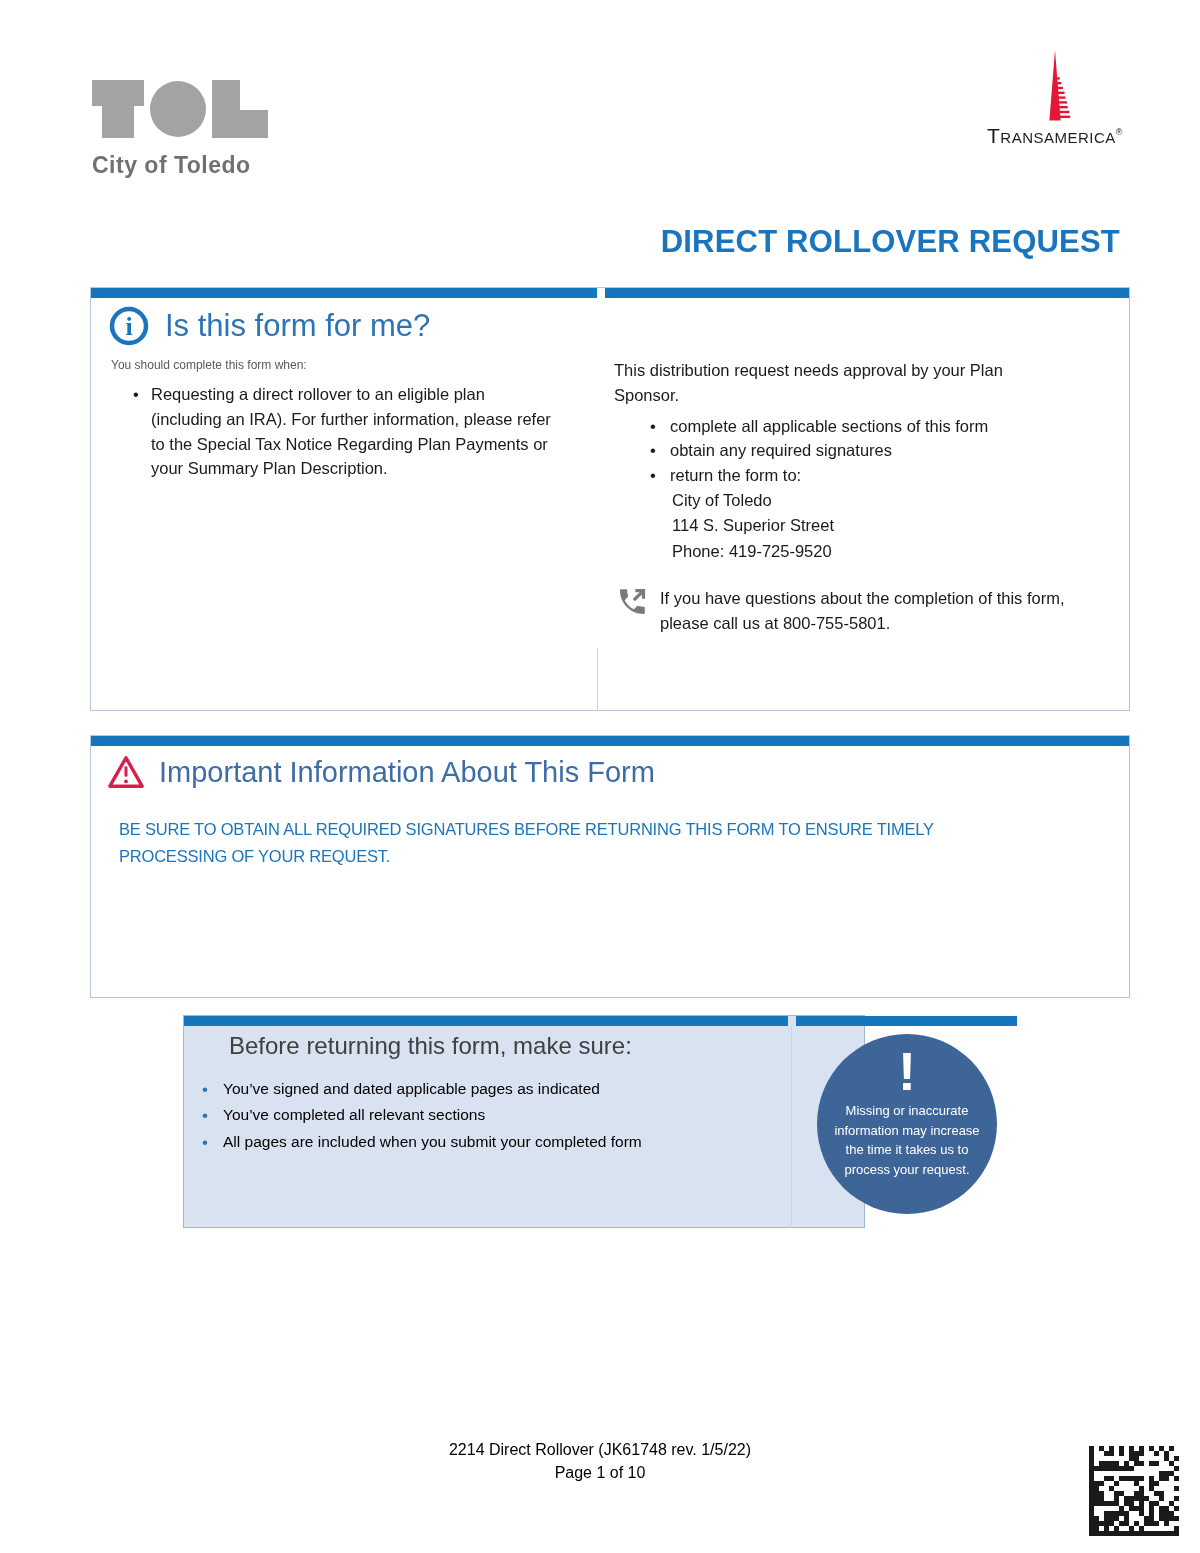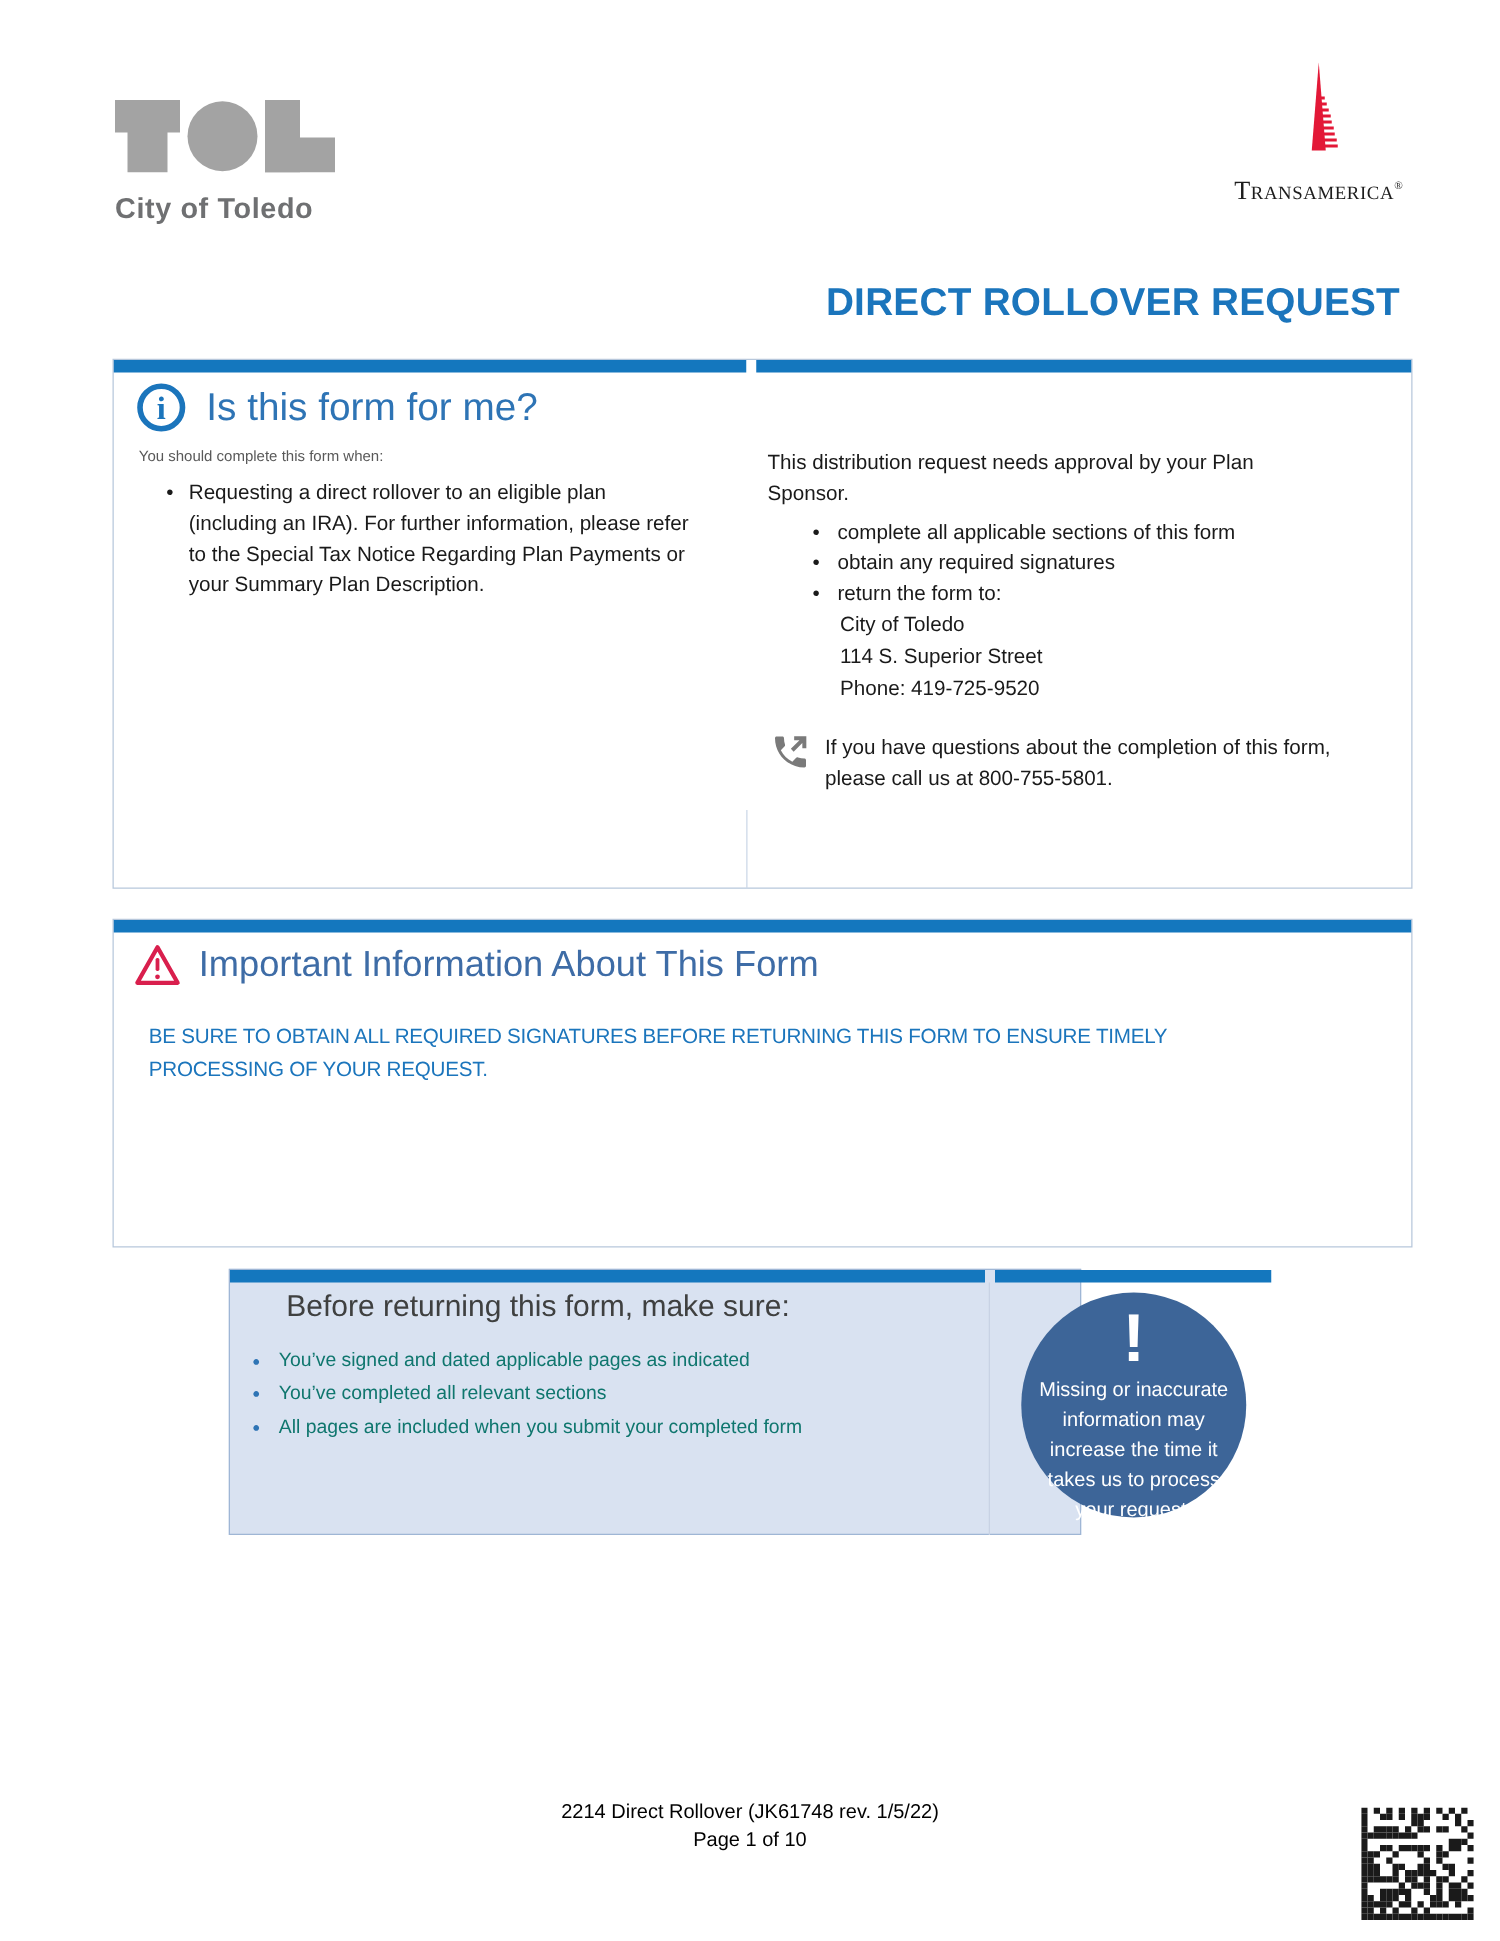--- a/index.html
+++ b/index.html
@@ -9,21 +9,21 @@
     background:#ffffff;
     font-family:"Liberation Sans",sans-serif;
     color:#1a1a1a;
     overflow:hidden;
   }
   
   .tol-logo{position:absolute;left:92px;top:80px;}
   .tol-text{margin-top:10px;font-size:23px;font-weight:bold;color:#6f7072;letter-spacing:.5px;}
   .ta-logo{position:absolute;left:975px;top:50px;width:160px;text-align:center;}
   .ta-pyramid{display:block;margin:0 auto;}
-  .ta-word{margin-top:18px;font-family:Liberation Serif, serif;font-size:21px;color:#1d1d1d;letter-spacing:.5px;white-space:nowrap;}
+  .ta-word{margin-top:2px;font-family:Liberation Sans, sans-serif;font-size:21px;color:#1d1d1d;letter-spacing:.5px;white-space:nowrap;}
   .ta-word .sc{font-variant:small-caps;}
   .ta-reg{font-size:9px;vertical-align:super;}
   
   .doc-title{
     position:absolute;right:80px;top:224px;
     font-size:31px;font-weight:600;color:#1b75bc;letter-spacing:.2px;
   }
   
   .box{position:absolute;background:#fff;border:1px solid #b7c7db;box-sizing:border-box;}
   .bar{position:absolute;top:0;height:10px;background:#1477be;}
@@ -49,30 +49,30 @@
   .box2{left:90px;top:735px;width:1040px;height:263px;}
   .box2 .section-title{font-size:29px;color:#3e6ca6;}
   .caps-note{
     position:absolute;left:28px;top:80px;width:920px;
     font-size:16.5px;line-height:1.65;color:#1b75bc;letter-spacing:-.2px;
   }
   
   .box3{left:183px;top:1015px;width:682px;height:213px;background:#d9e2f1;border:1px solid #9fb6d5;}
   .box3-title{position:absolute;left:45px;top:16px;font-size:24px;color:#3f4040;}
   .box3 ul.blist{position:absolute;left:0;top:60px;}
-  .box3 ul.blist li{margin-left:18px;padding-left:21px;font-size:15.5px;line-height:1.7;color:#0f766e;}
+  .box3 ul.blist li{margin-left:18px;padding-left:21px;font-size:15.5px;line-height:1.7;color:#000000;}
   .box3 ul.blist li::before{color:#2e74b5;font-size:17px;}
   .divider-v3{position:absolute;left:607px;top:10px;width:1px;height:202px;background:#c8d2e4;}
   .badge-circle{
     position:absolute;left:633px;top:18px;width:180px;height:180px;border-radius:50%;
     background:#3d6598;display:flex;flex-direction:column;align-items:center;
     box-sizing:border-box;padding-top:8px;
   }
   .badge-excl{font-size:54px;line-height:1.1;font-weight:bold;color:#ffffff;}
-  .badge-text{margin-top:0px;width:160px;text-align:center;font-size:16px;line-height:1.5;color:#ffffff;}
+  .badge-text{margin-top:0px;width:160px;text-align:center;font-size:13px;line-height:1.5;color:#ffffff;}
   
   .footer{position:absolute;left:0;top:1438px;width:1200px;text-align:center;font-size:16px;line-height:1.45;color:#000;}
   .barcode{position:absolute;left:1089px;top:1446px;width:90px;height:90px;}
   .icon-cell{flex:0 0 auto;display:flex;}
 </style>
 </head>
 <body>
 
 <div class="page">
 

